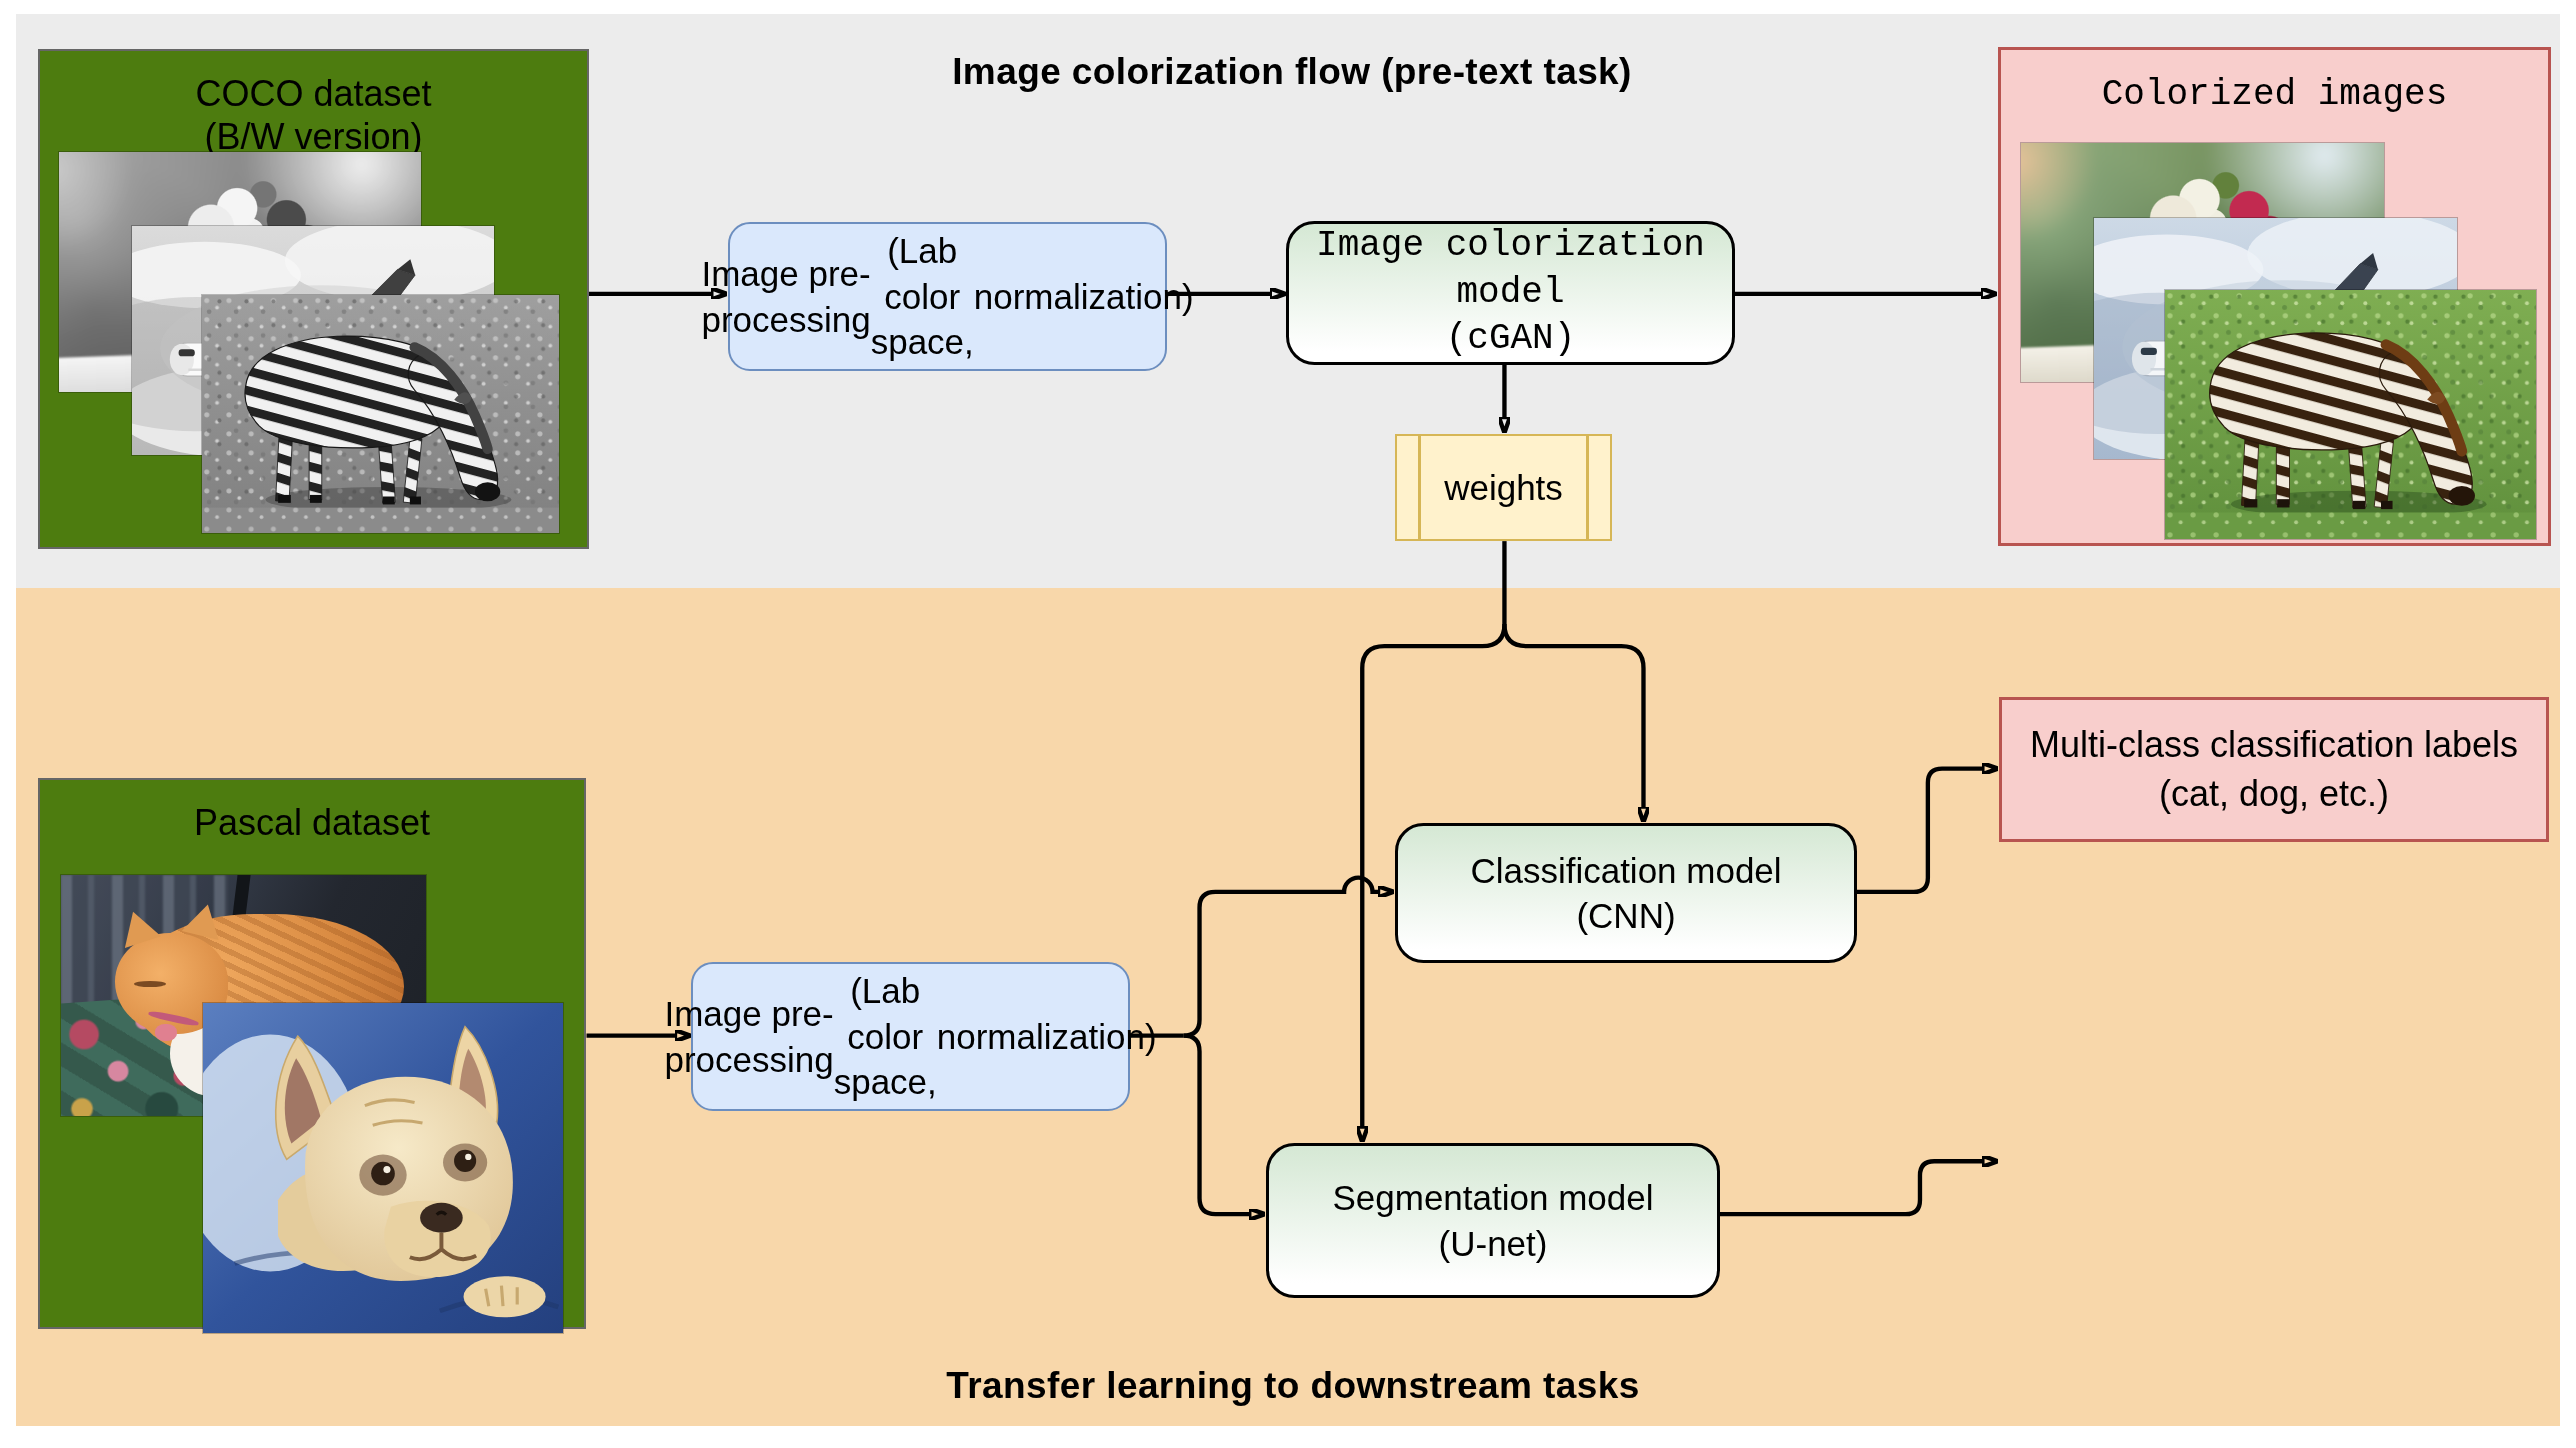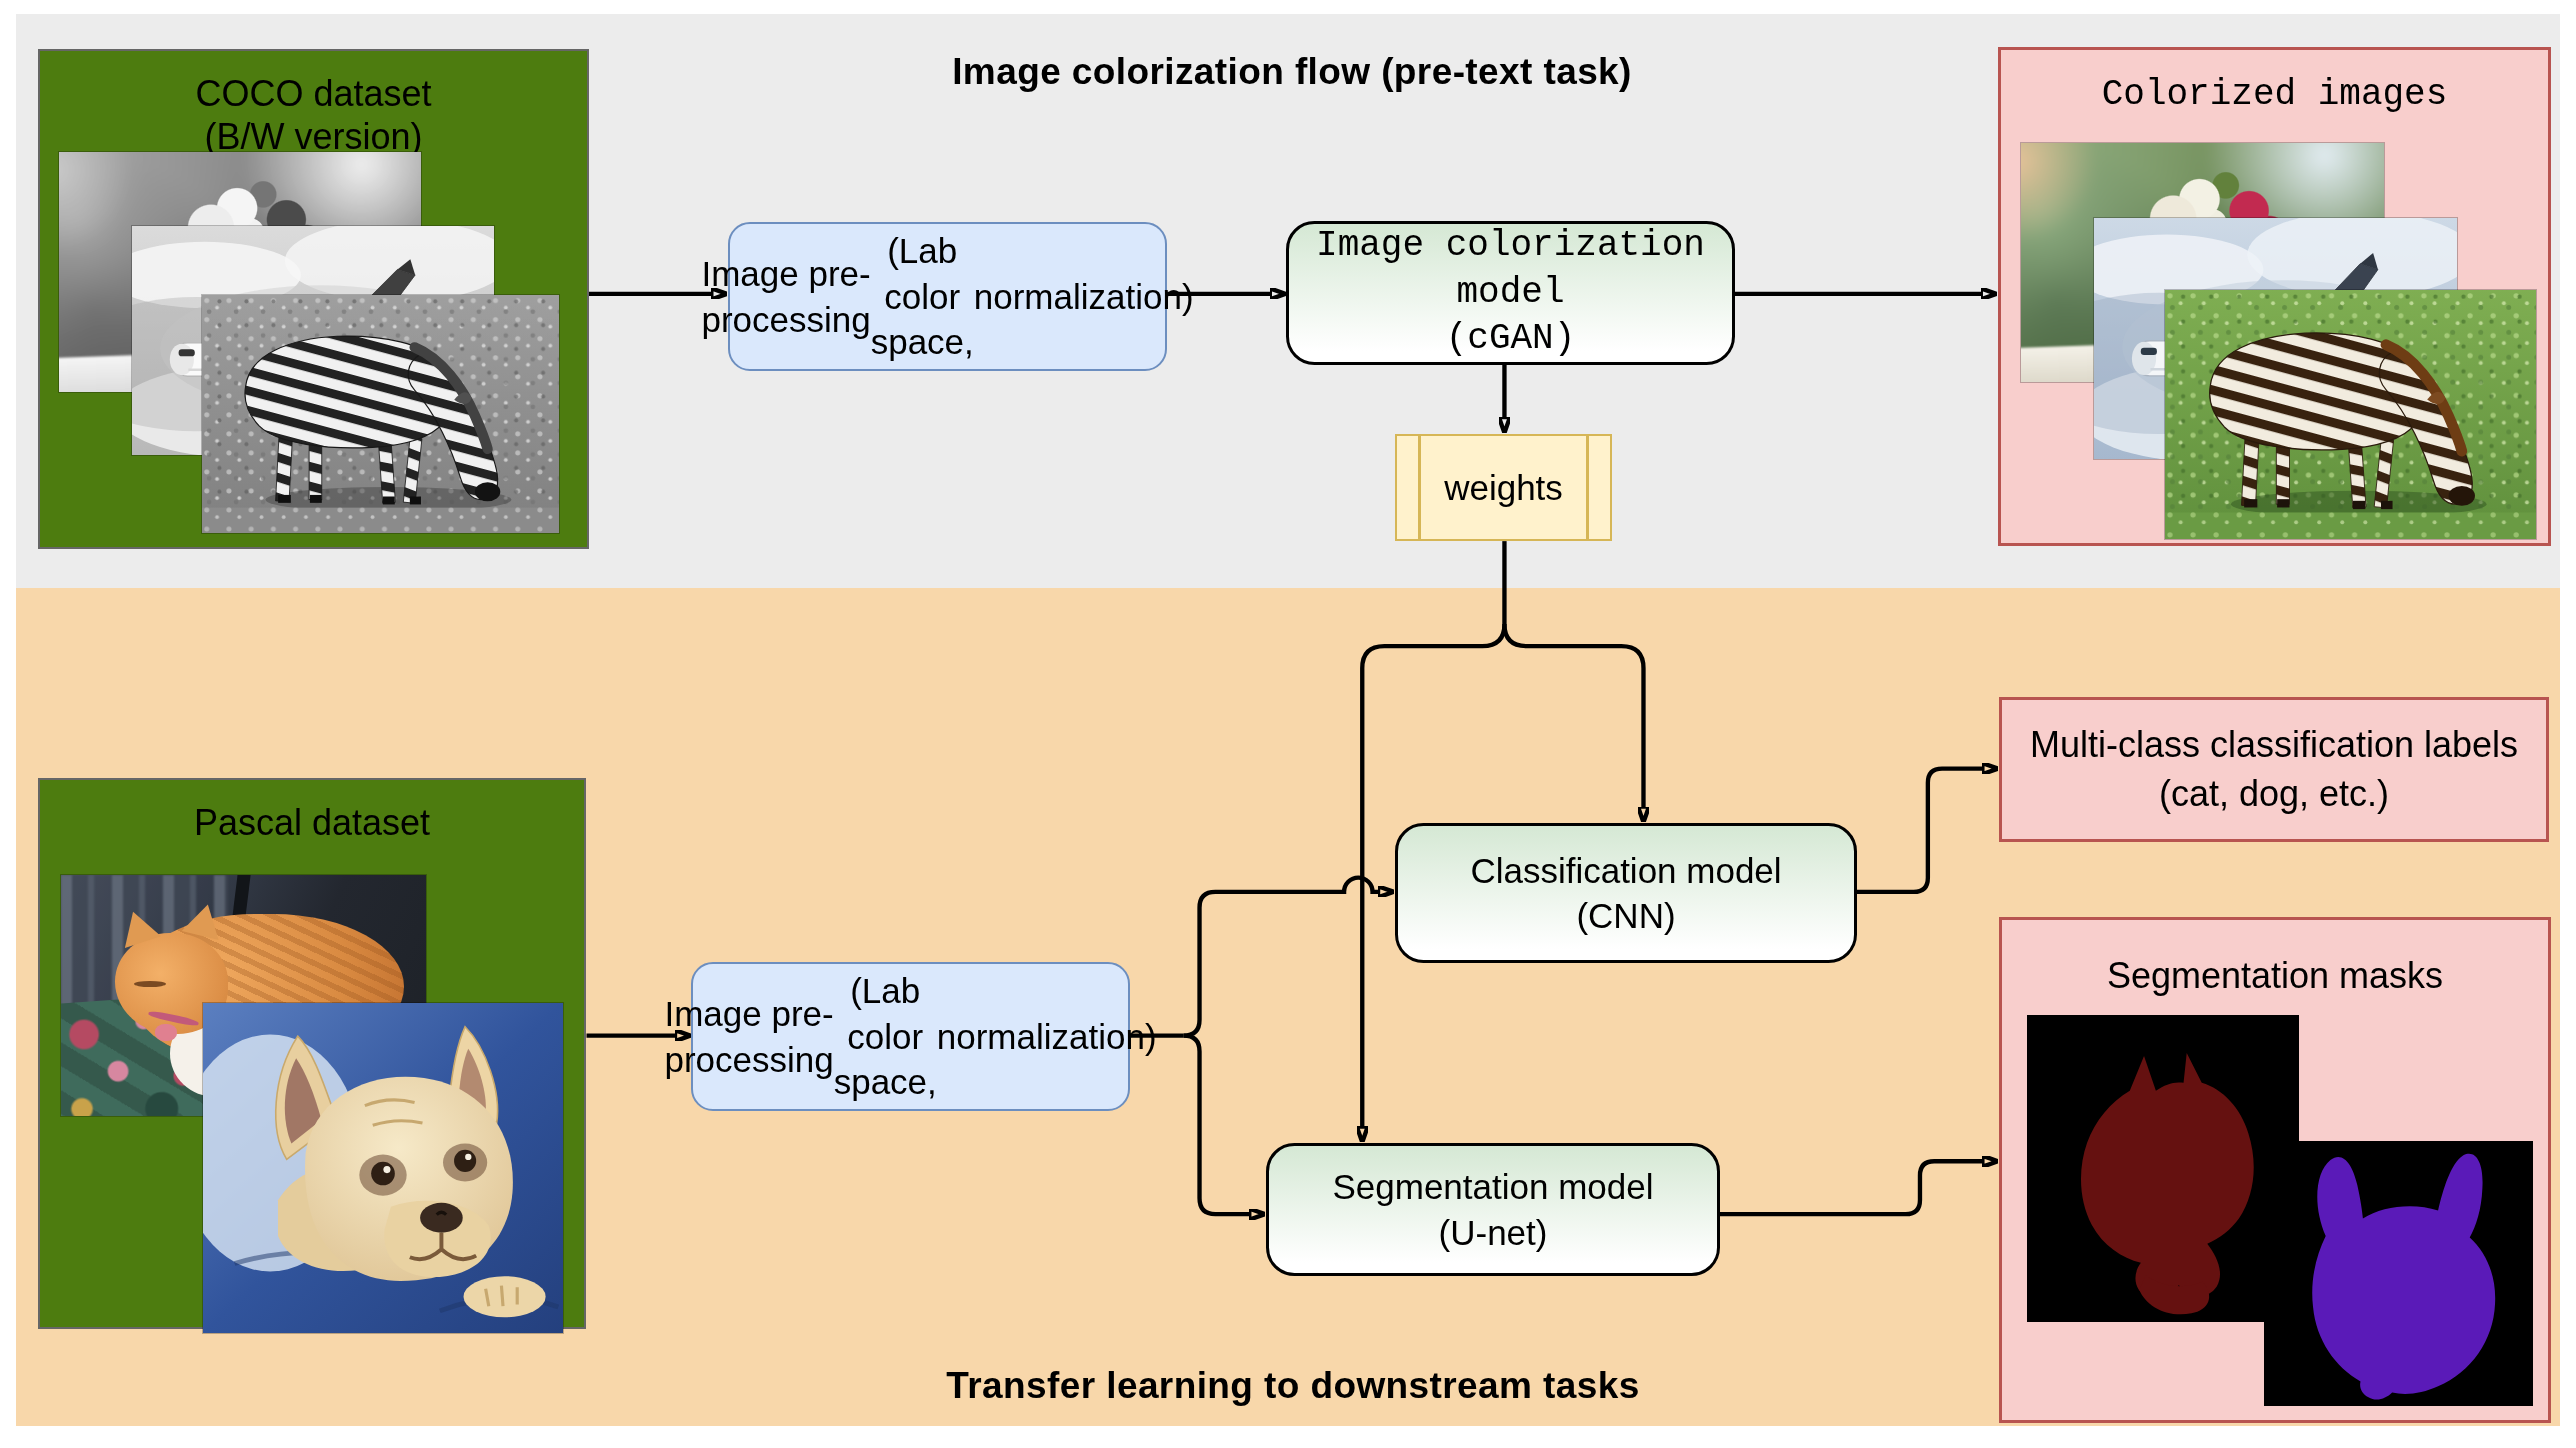--- a/index.html
+++ b/index.html
@@ -368,48 +368,27 @@
     <span>Image pre-processing</span>
     <span>(Lab color space,</span>
     <span>normalization)</span>
   </div>
 
   <div class="node model-box" style="left:1395px;top:823px;width:462px;height:140px;font-size:35px;">
     <span>Classification model</span>
     <span>(CNN)</span>
   </div>
 
-  <div class="node model-box" style="left:1266px;top:1143px;width:454px;height:133px;font-size:35px;">
+  <div class="node model-box" style="left:1266px;top:1143px;width:454px;height:155px;font-size:35px;">
     <span>Segmentation model</span>
     <span>(U-net)</span>
   </div>
 
   <div class="node output-box labels-box" style="left:1999px;top:697px;width:550px;height:145px;">
     <div class="output-title">
       <span class="t-line">Multi-class classification labels</span>
       <span class="t-line">(cat, dog, etc.)</span>
     </div>
   </div>
 
-  <div class="node output-box" style="left:1999px;top:917px;width:552px;height:506px;">
-    <div class="output-title" style="padding-top:32px;">Segmentation masks</div>
-    <div class="mask" style="left:24.5px;top:95px;width:272px;height:307px;">
-      <svg viewBox="0 0 344 389" preserveAspectRatio="none">
-        <path fill="#651110" d="M148,52 L163,96 C175,88 186,84 198,86 L202,48 L221,86
-          C248,94 270,118 280,150 C292,188 288,228 268,258 C258,272 244,283 228,290
-          C240,306 250,326 240,344 C228,362 202,360 192,342 C186,354 170,364 154,358
-          C136,351 132,330 144,314 C120,308 96,292 82,266 C66,236 64,196 76,162
-          C86,134 106,110 130,96 Z"></path>
-        <path fill="#651110" d="M150,330 C170,344 200,348 222,338 C238,356 230,374 208,378 C176,384 150,368 142,348 Z"></path>
-      </svg>
-    </div>
-    <div class="mask" style="left:262px;top:221px;width:269px;height:265px;">
-      <svg viewBox="0 0 340 335" preserveAspectRatio="none">
-        <path fill="#5a1ab8" d="M78,120 C62,84 64,40 84,24 C100,12 112,30 118,56 C122,74 124,88 125,98
-          C150,82 190,78 220,88 C226,62 236,28 252,18 C268,10 278,28 276,60 C275,86 268,108 260,122
-          C282,142 294,172 292,206 C290,252 262,292 220,310 C200,319 180,322 162,318
-          C154,326 142,330 132,324 C124,320 120,312 122,304 C90,286 66,252 62,210 C58,176 66,144 78,120 Z"></path>
-      </svg>
-    </div>
-  </div>
 
 </div>
 
 
 </body></html>

